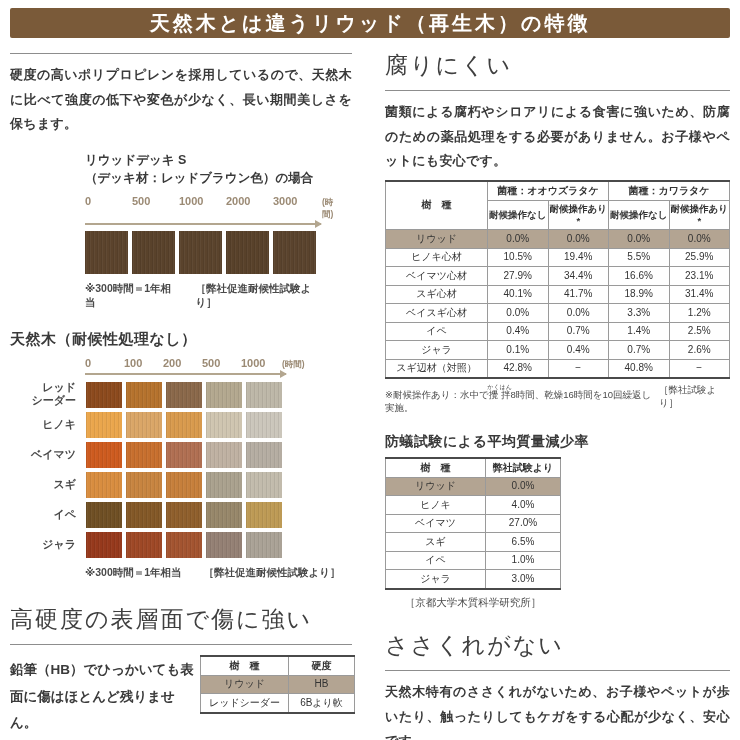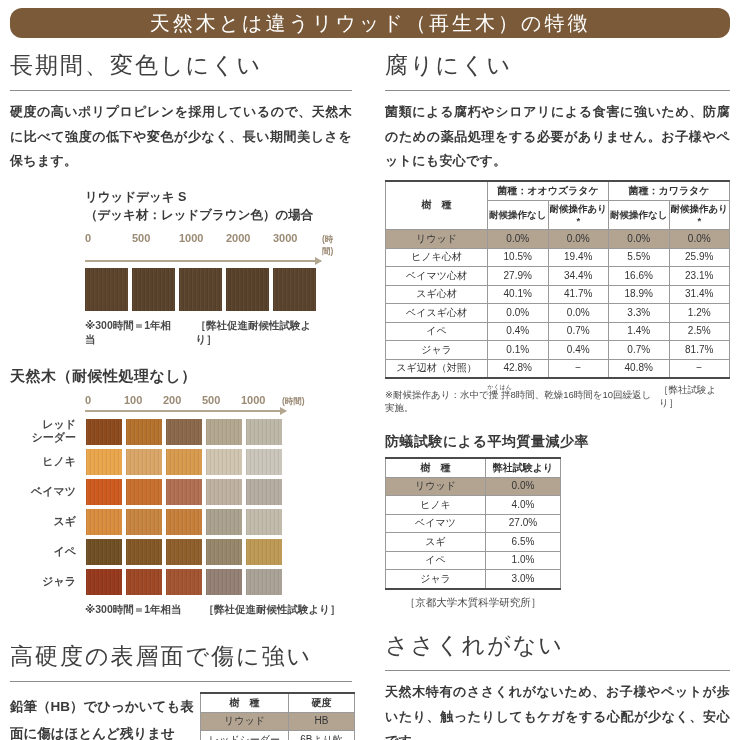--- a/index.html
+++ b/index.html
@@ -3,23 +3,23 @@
 <meta charset="utf-8">
 <style>
   html,body{margin:0;padding:0;}
   body{
     width:740px;height:740px;overflow:hidden;background:#ffffff;
     font-family:"Liberation Sans","DejaVu Sans",sans-serif;color:#3a3a3a;
   }
   .pre{white-space:pre-line;}
   
   .banner{
-    margin:8px 10px 0;height:30px;border-radius:12px;
+    margin:8px 10px 0;height:30px;border-radius:2px;
     display:flex;align-items:center;justify-content:center;
-    color:#fff;font-weight:normal;font-size:20px;letter-spacing:3px;
+    color:#fff;font-weight:bold;font-size:20px;letter-spacing:3px;
   }
   
   .cols{display:flex;margin:6px 10px 0;gap:33px;}
   .col-left{width:342px;flex:0 0 342px;}
   .col-right{width:345px;flex:0 0 345px;}
   
   h2.sec{
     font-family:"Liberation Serif","DejaVu Serif",serif;font-weight:500;
     font-size:23px;color:#3f3f3f;letter-spacing:2px;margin:6px 0 0;
   }
@@ -83,21 +83,20 @@
 <body>
 
 <div class="banner" style="background-color: rgb(122, 90, 57);">
   <span>天然木とは違うリウッド（再生木）の特徴</span>
 </div>
 
 <div class="cols">
 
   <div class="col-left">
 
-    <h2 class="sec">長期間、変色しにくい</h2>
     <div class="rule"></div>
     <p class="body">硬度の高いポリプロピレンを採用しているので、天然木に比べて強度の低下や変色が少なく、長い期間美しさを保ちます。</p>
 
     <div class="chart1">
       <div class="chart-title pre">リウッドデッキ S
 （デッキ材：レッドブラウン色）の場合</div>
       <div class="ticks">
         <span class="tick">0</span>
         <span class="tick">500</span>
         <span class="tick">1000</span>
@@ -286,21 +285,21 @@
           <td>0.4%</td>
           <td>0.7%</td>
           <td>1.4%</td>
           <td>2.5%</td>
         </tr>
         <tr>
           <td>ジャラ</td>
           <td>0.1%</td>
           <td>0.4%</td>
           <td>0.7%</td>
-          <td>81.7%</td>
+          <td>2.6%</td>
         </tr>
         <tr>
           <td>スギ辺材（対照）</td>
           <td>42.8%</td>
           <td>−</td>
           <td>40.8%</td>
           <td>−</td>
         </tr>
       </tbody>
     </table>

